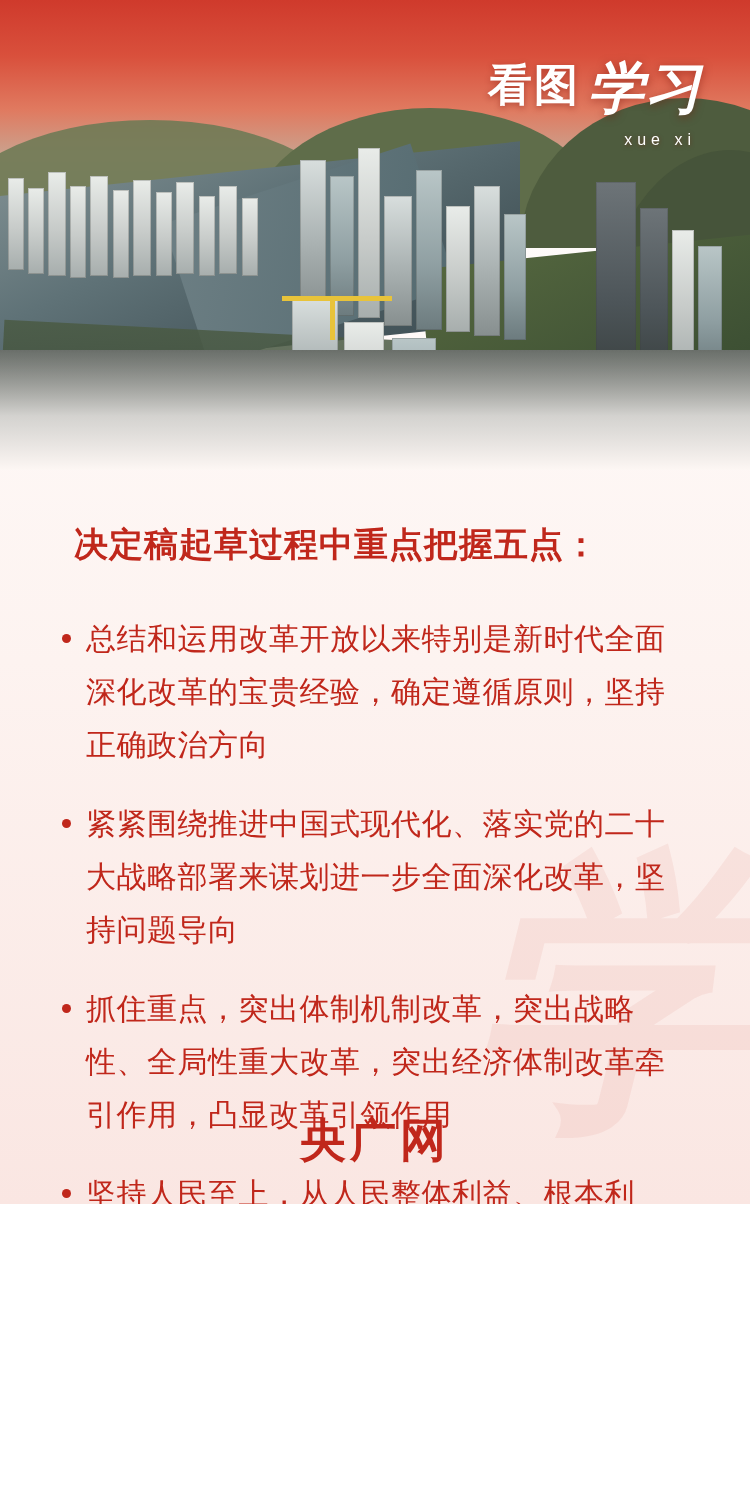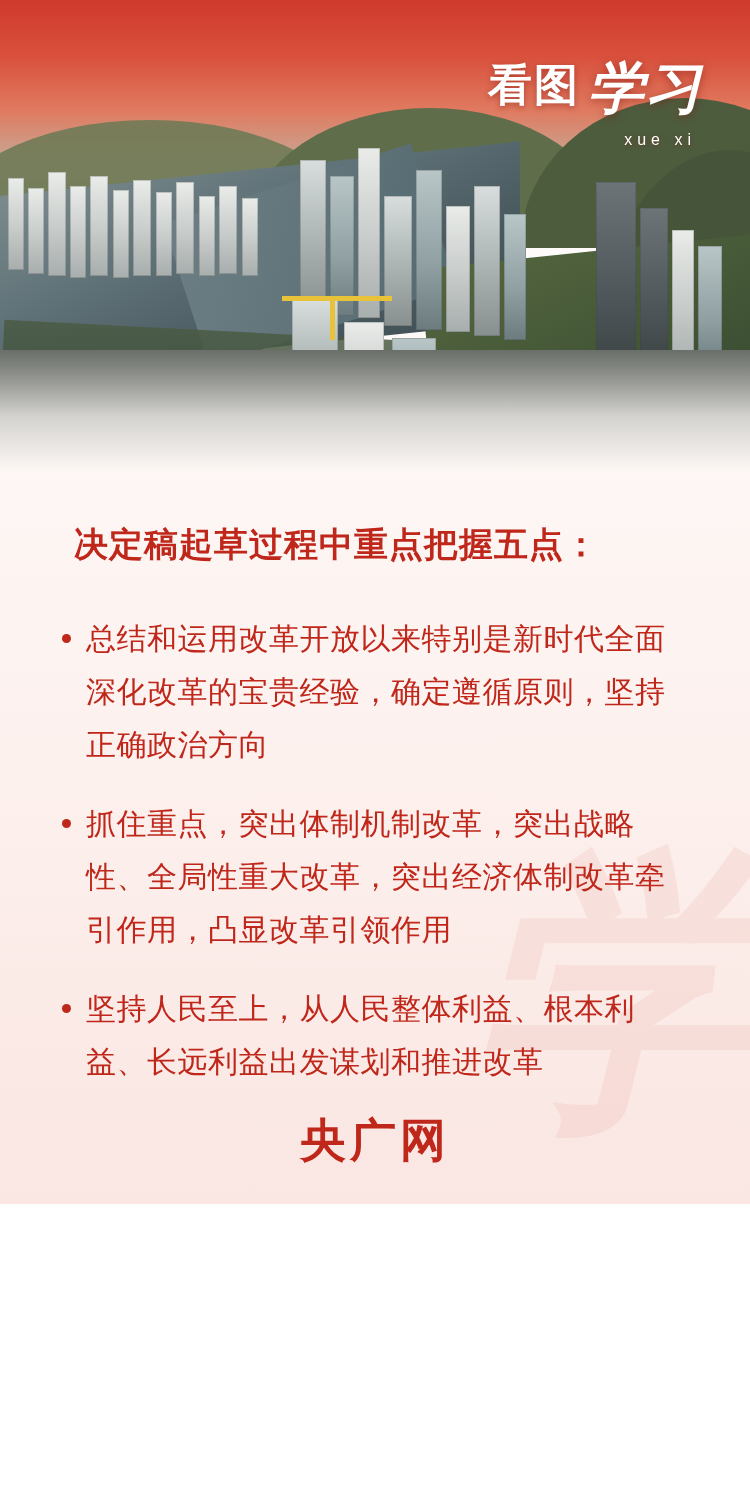--- a/index.html
+++ b/index.html
@@ -314,20 +314,21 @@
       <div class="brand-pinyin">xue xi</div>
     </div>
   </div>
 
   <div class="watermark">学</div>
 
   <div class="content">
     <div class="headline">决定稿起草过程中重点把握五点：</div>
     <ul class="points">
       <li>总结和运用改革开放以来特别是新时代全面深化改革的宝贵经验，确定遵循原则，坚持正确政治方向</li>
+      <li>紧紧围绕推进中国式现代化、落实党的二十大战略部署来谋划进一步全面深化改革，坚持问题导向</li>
       <li>抓住重点，突出体制机制改革，突出战略性、全局性重大改革，突出经济体制改革牵引作用，凸显改革引领作用</li>
       <li>坚持人民至上，从人民整体利益、根本利益、长远利益出发谋划和推进改革</li>
     </ul>
   </div>
 
   <div class="footer">
     <span class="footer-logo">央广网</span>
   </div>
 
 </div>

